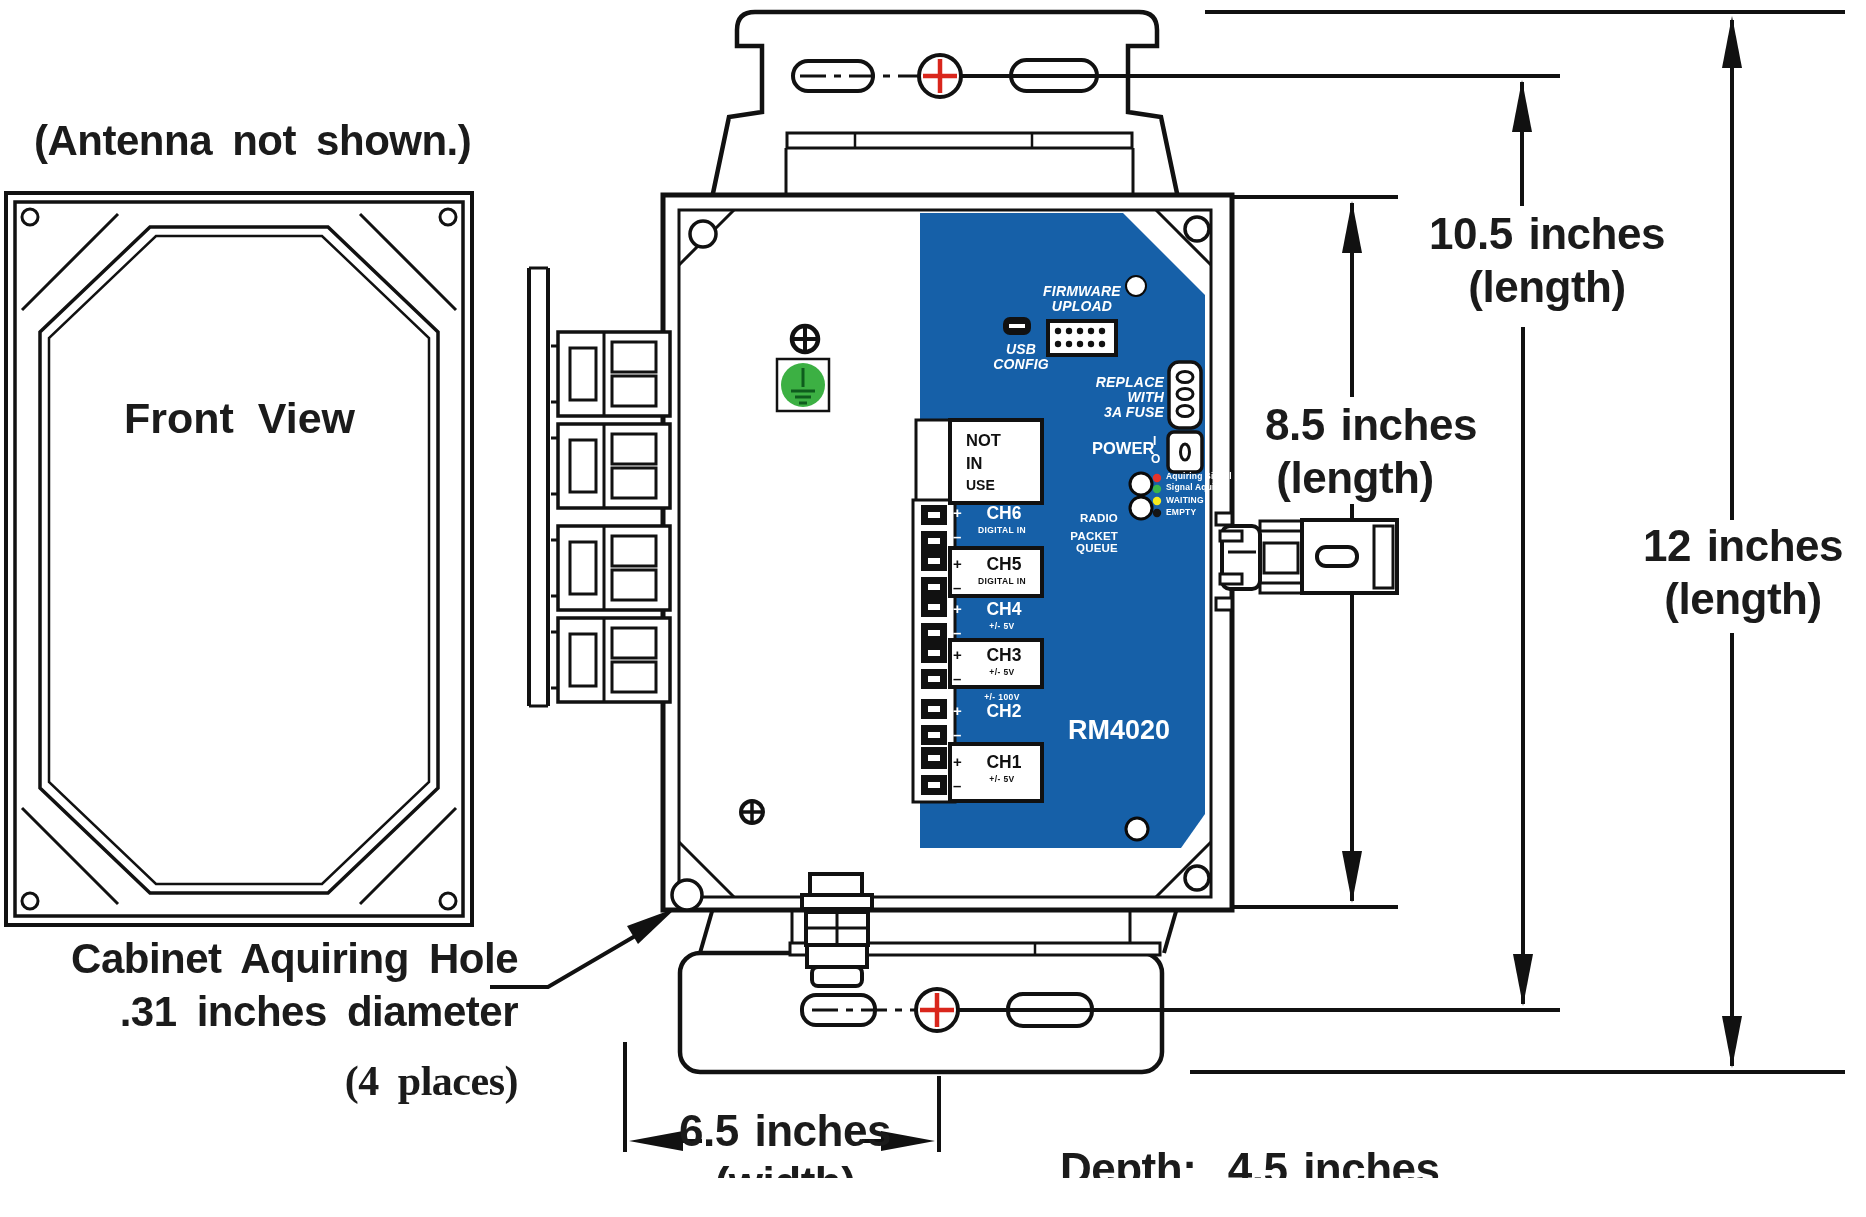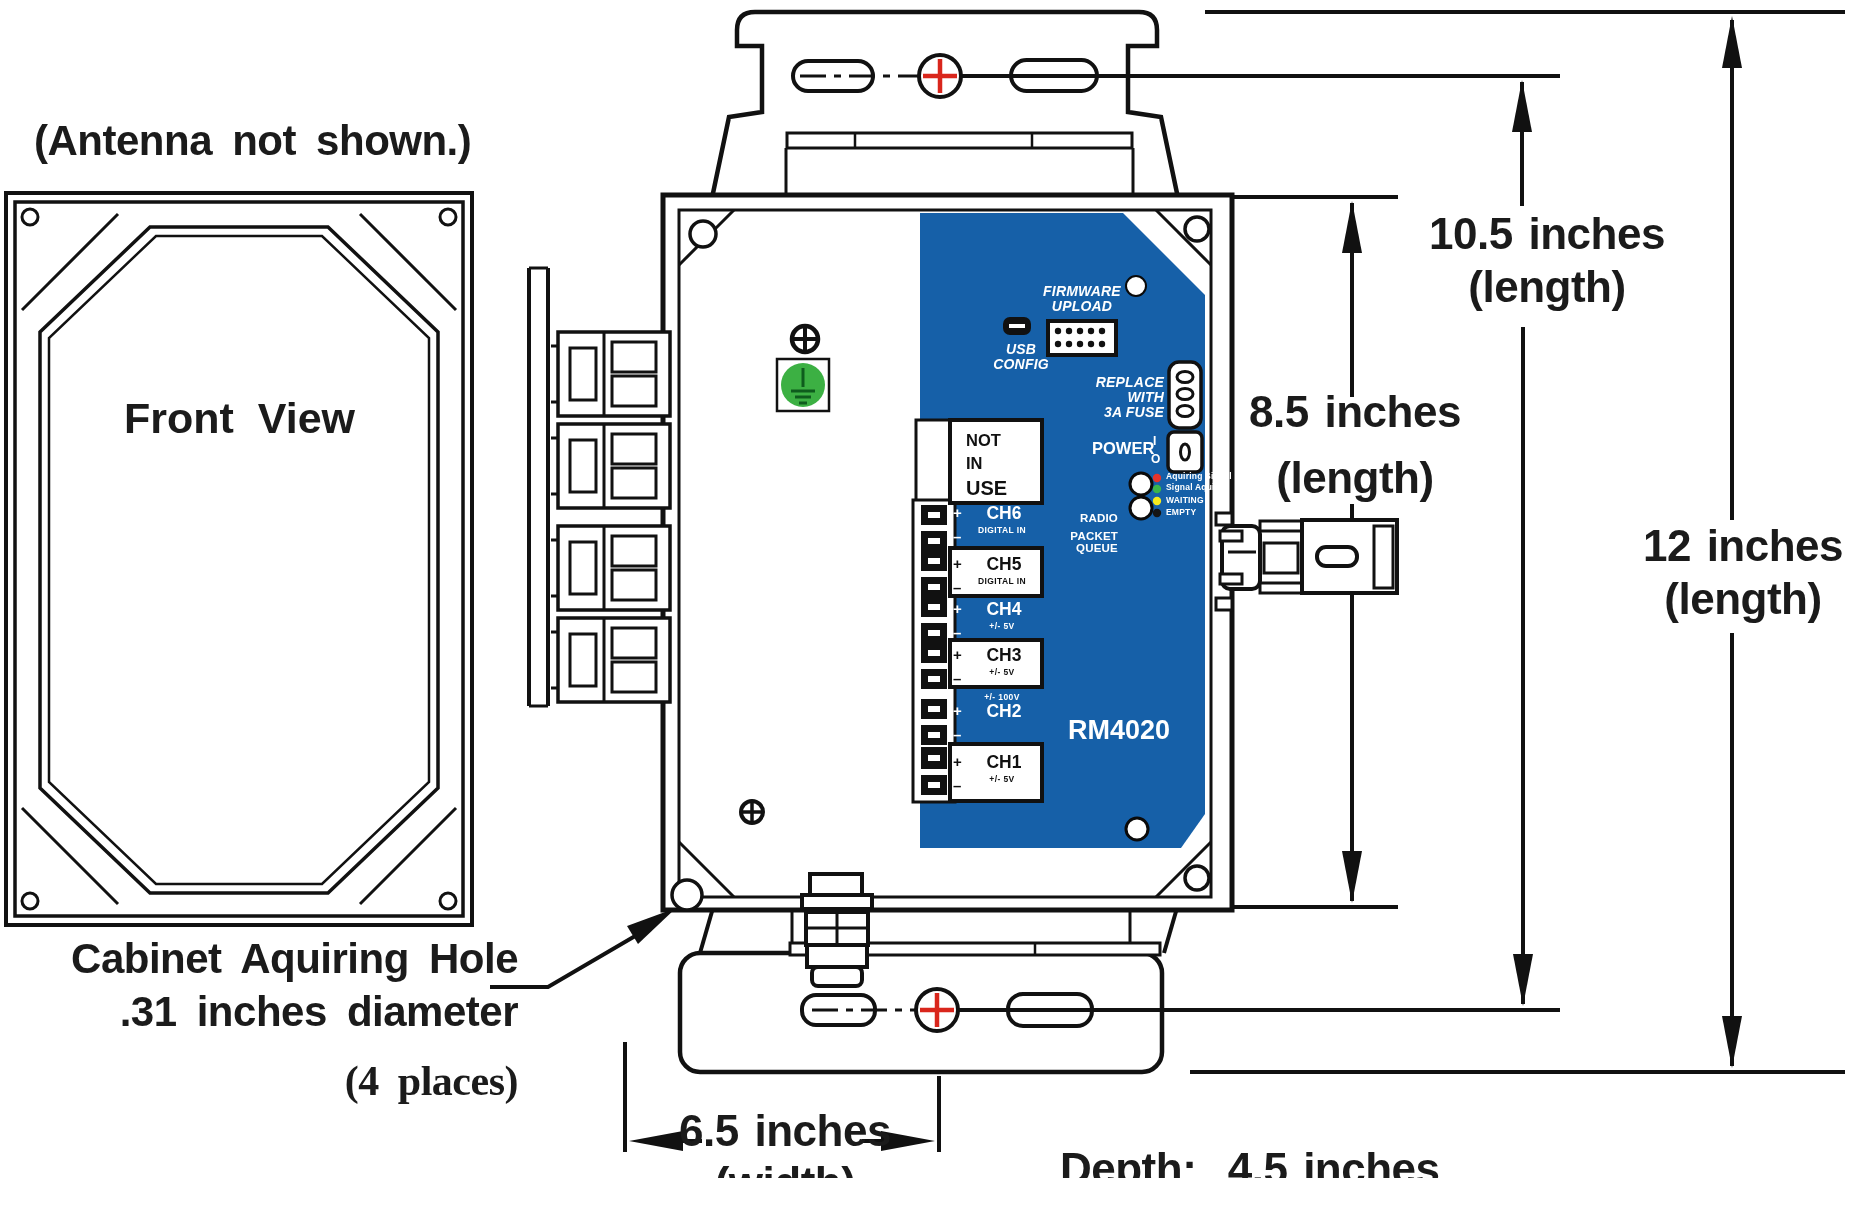--- a/index.html
+++ b/index.html
@@ -308,21 +308,21 @@
 
 <div class="t big rgt" style="left:0px;top:936px;width:518px;">
   <div>Cabinet Aquiring Hole</div>
   <div style="margin-top:8px;">.31 inches diameter</div>
   <div style="margin-top:24px;font-family:Liberation Serif, serif;">(4 places)</div>
 </div>
 
 <div class="t dim" style="left:1394px;top:210px;width:306px;">10.5 inches</div>
 <div class="t dim" style="left:1394px;top:263px;width:306px;">(length)</div>
 
-<div class="t dim" style="left:1230px;top:388px;width:250px;">8.5 inches</div>
+<div class="t dim" style="left:1230px;top:401px;width:250px;padding-left:16px;">8.5 inches</div>
 <div class="t dim" style="left:1230px;top:454px;width:250px;">(length)</div>
 
 <div class="t dim" style="left:1620px;top:522px;width:246px;">12 inches</div>
 <div class="t dim" style="left:1620px;top:575px;width:246px;">(length)</div>
 
 <div class="t dim" style="left:660px;top:1107px;width:250px;">6.5 inches</div>
 <div class="t dim" style="left:660px;top:1159px;width:250px;">(width)</div>
 
 <div class="t dim pre" style="left:1060px;top:1145px;text-align:left;">Depth:  4.5 inches</div>
 
@@ -346,21 +346,21 @@
 
 <div class="t pw p11 rgt" style="left:1028px;top:495px;width:90px;">PACKET</div>
 <div class="t pw p11 rgt" style="left:1028px;top:507px;width:90px;">QUEUE</div>
 <div class="t pw p8" style="left:1166px;top:496px;">WAITING</div>
 <div class="t pw p8" style="left:1166px;top:508px;">EMPTY</div>
 
 <div class="t pw" style="left:1068px;top:716px;font-size:27px;font-weight:bold;">RM4020</div>
 
 <div class="t pb" style="left:966px;top:432px;font-size:16.5px;">NOT</div>
 <div class="t pb" style="left:966px;top:455px;font-size:16.5px;">IN</div>
-<div class="t pb" style="left:966px;top:478px;font-size:20px;">USE</div>
+<div class="t pb" style="left:966px;top:478px;font-size:14px;">USE</div>
 
 <div class="t pw chp" style="left:953px;top:505px;">+</div>
 <div class="t pw chp" style="left:953px;top:529px;">–</div>
 <div class="t pw chn ctr" style="left:973px;top:504px;width:62px;">CH6</div>
 <div class="t pw chs ctr" style="left:956px;top:526px;width:92px;">DIGITAL IN</div>
 
 <div class="t pb chp" style="left:953px;top:556px;">+</div>
 <div class="t pb chp" style="left:953px;top:580px;">–</div>
 <div class="t pb chn ctr" style="left:973px;top:555px;width:62px;">CH5</div>
 <div class="t pb chs ctr" style="left:956px;top:577px;width:92px;">DIGITAL IN</div>

